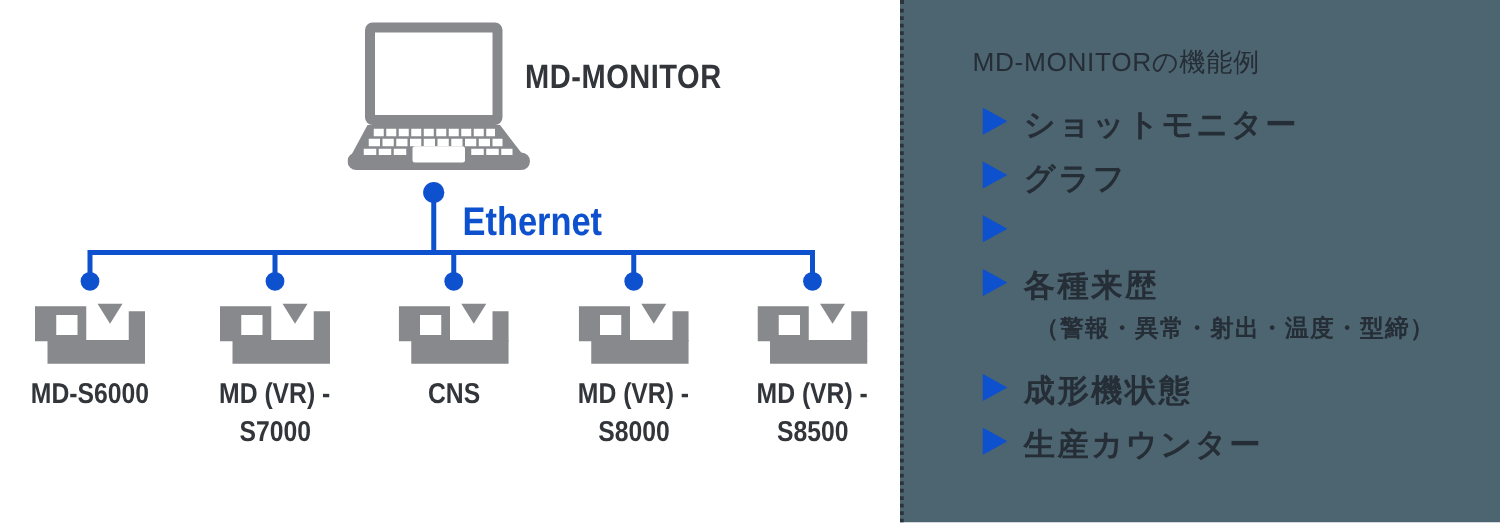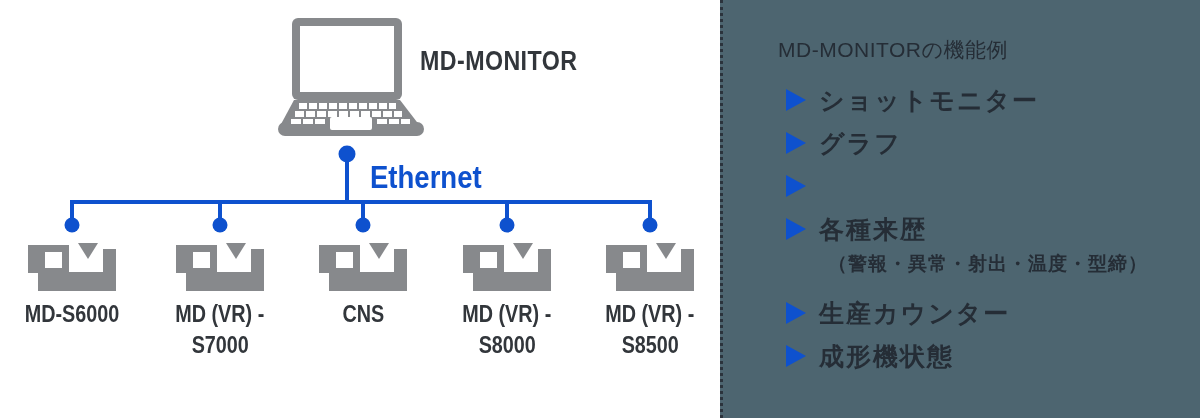--- a/index.html
+++ b/index.html
@@ -47,21 +47,21 @@
   }
   .features-title{
     position:absolute;left:55px;top:36px;font-size:21px;font-weight:normal;
     color:var(--panel-text);letter-spacing:.5px;white-space:nowrap;
   }
   .feature-list{
     position:absolute;left:63px;top:86px;list-style:none;width:400px;
   }
   .feature-list li{margin-bottom:15px;}
   .feature-list li.has-note{margin-bottom:22px;}
-  .feature-row{display:flex;align-items:center;gap:13px;height:28px;}
+  .feature-row{display:flex;gap:13px;height:28px;}
   .bullet{flex:0 0 auto;width:20px;height:22px;}
   .feature-label{
     font-size:25px;font-weight:bold;color:var(--panel-text);
     letter-spacing:2px;white-space:nowrap;line-height:28px;
   }
   .feature-note{
     margin:8px 0 0 42px;font-size:19px;font-weight:bold;color:var(--panel-text);
     letter-spacing:1px;white-space:nowrap;line-height:26px;
   }
 </style>
@@ -240,25 +240,25 @@
           </svg>
         <span class="feature-label">各種来歴</span>
       </div>
       <div class="feature-note">（警報・異常・射出・温度・型締）</div>
     </li>
     <li>
       <div class="feature-row">
         <svg class="bullet" viewBox="0 0 20 22">
             <polygon points="0,0 20,11 0,22" fill="#0E51CE"></polygon>
           </svg>
+        <span class="feature-label">成形機状態</span>
+      </div>
+    </li>
+    <li>
+      <div class="feature-row">
+        <svg class="bullet" viewBox="0 0 20 22">
+            <polygon points="0,0 20,11 0,22" fill="#0E51CE"></polygon>
+          </svg>
         <span class="feature-label">生産カウンター</span>
-      </div>
-    </li>
-    <li>
-      <div class="feature-row">
-        <svg class="bullet" viewBox="0 0 20 22">
-            <polygon points="0,0 20,11 0,22" fill="#0E51CE"></polygon>
-          </svg>
-        <span class="feature-label">成形機状態</span>
       </div>
     </li>
   </ul>
 </div>
 
 </body></html>

